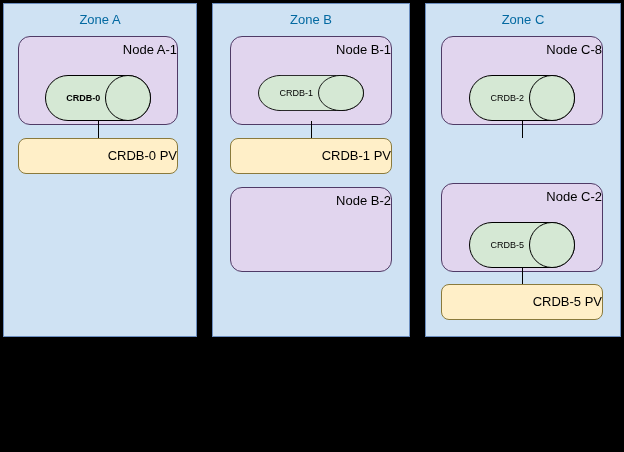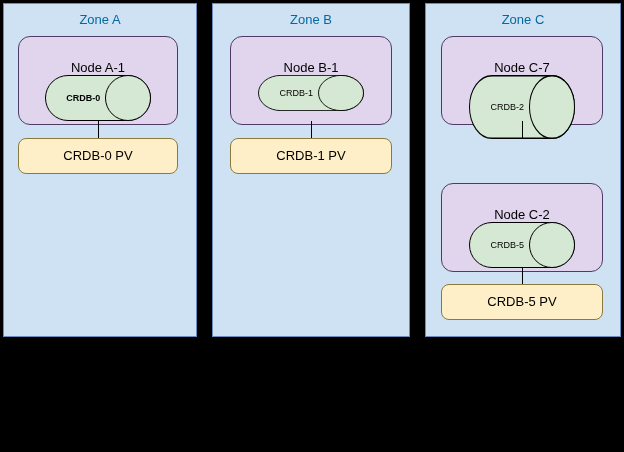--- a/index.html
+++ b/index.html
@@ -43,37 +43,37 @@
     position: absolute;
     background: #e1d5ee;
     border: 1px solid #4f3b66;
     border-radius: 12px;
     box-sizing: border-box;
   }
   .node-title {
     position: absolute;
     left: 0;
     right: 0;
-    top: 23px;
-    text-align: center;
+    top: 5px;
+    text-align: right;
     font-size: 13px;
     color: #000000;
     line-height: 16px;
   }
 
   
   .pv {
     position: absolute;
     background: #ffefc8;
     border: 1px solid #8a7a3c;
     border-radius: 8px;
     box-sizing: border-box;
     display: flex;
     align-items: center;
-    justify-content: center;
+    justify-content: flex-end;
   }
   .pv-label {
     font-size: 13px;
     color: #000000;
     line-height: 16px;
   }
 
   
   .cyl {
     position: absolute;
@@ -144,30 +144,33 @@
     </svg>
     <div class="cyl-label">CRDB-1</div>
   </div>
 
   <div class="connector" style="left:311px; top:121px; height:17px;"></div>
 
   <div class="pv" style="left:230px; top:138px; width:162px; height:36px;">
     <span class="pv-label">CRDB-1 PV</span>
   </div>
 
+  <div class="node" style="left:230px; top:187px; width:162px; height:85px;">
+    <div class="node-title">Node B-2</div>
+  </div>
 
   <div class="zone" style="left:425px; top:3px; width:196px; height:334px;">
     <div class="zone-title">Zone C</div>
   </div>
 
   <div class="node" style="left:441px; top:36px; width:162px; height:89px;">
-    <div class="node-title">Node C-7</div>
+    <div class="node-title">Node C-8</div>
   </div>
 
-  <div class="cyl" style="left:469px; top:75px; width:106px; height:64px;">
+  <div class="cyl" style="left:469px; top:75px; width:106px; height:46px;">
     <svg viewBox="0 0 106 46" preserveAspectRatio="none" aria-hidden="true">
       <path d="M23,0.5 H83 A22.5,22.5 0 0 1 83,45.5 H23 A22.5,22.5 0 0 1 23,0.5 Z" fill="#d5e8d4" stroke="#000000" stroke-width="1"></path>
       <ellipse cx="83" cy="23" rx="22.5" ry="22.5" fill="#d5e8d4" stroke="#000000" stroke-width="1"></ellipse>
     </svg>
     <div class="cyl-label">CRDB-2</div>
   </div>
 
   <div class="connector" style="left:522px; top:121px; height:17px;"></div>
 
 

